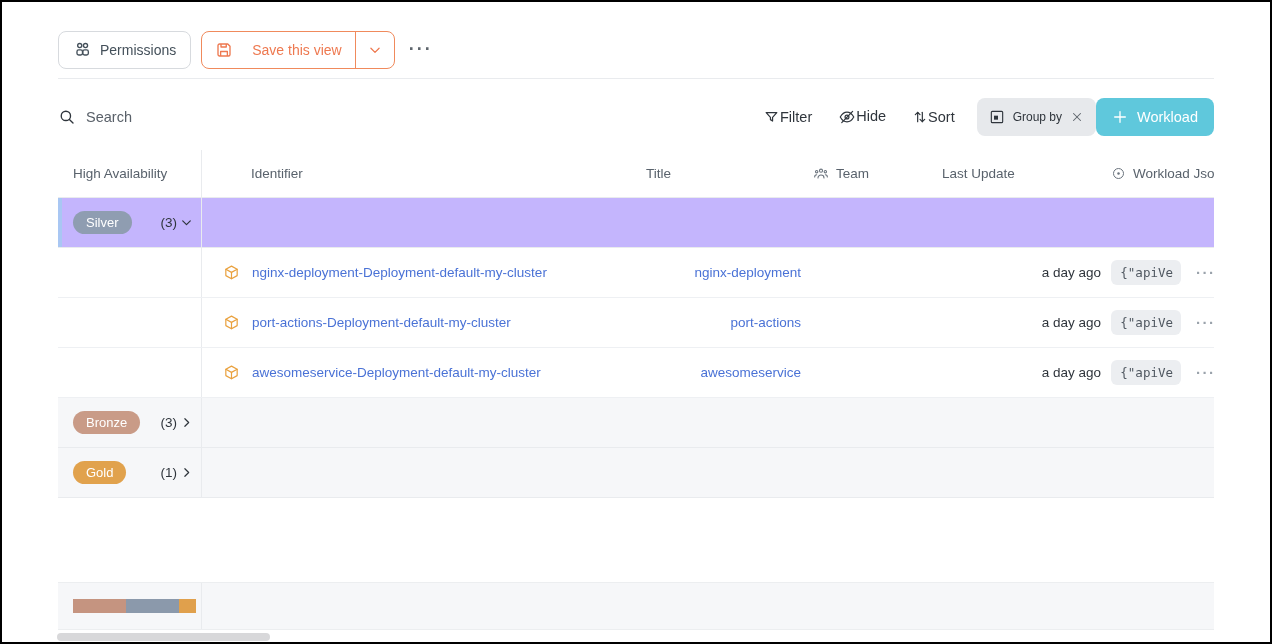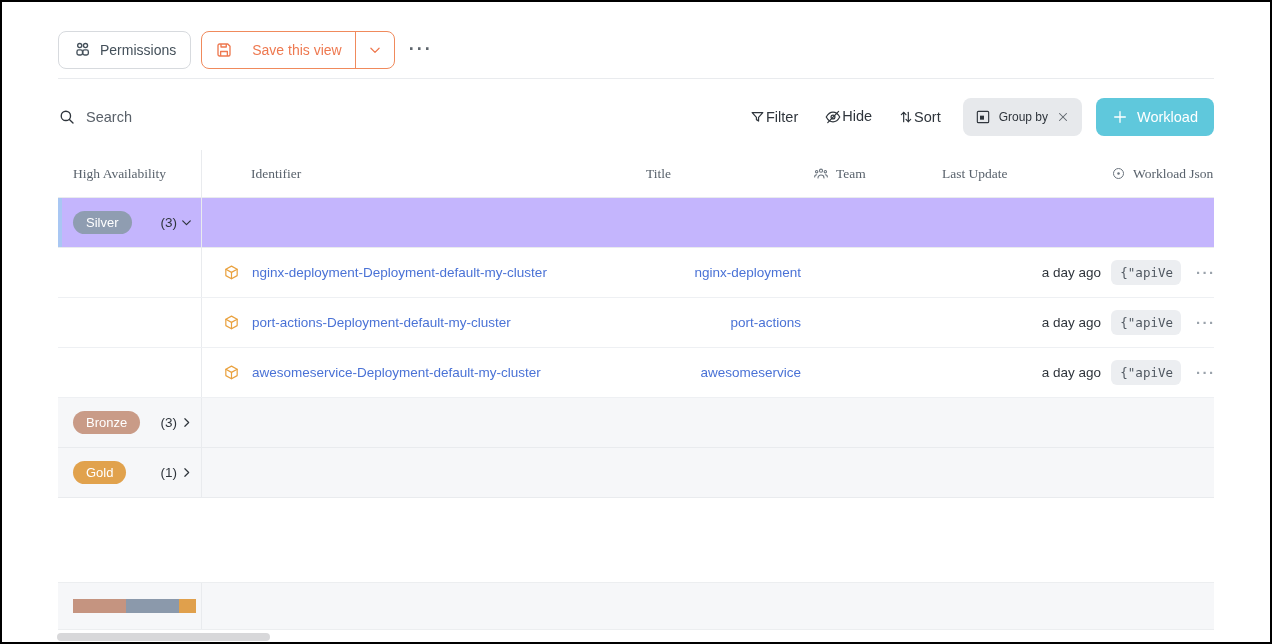--- a/index.html
+++ b/index.html
@@ -19,24 +19,24 @@
   .more-dots { color:#5f666d; font-size:18px; letter-spacing:2px; padding:0 4px; cursor:pointer; font-weight:700; }
 
   
   .toolbar { margin-top:18px; height:40px; display:flex; align-items:center; }
   .search-wrap { display:flex; align-items:center; gap:10px; flex:1; }
   .search-input { border:none; outline:none; font-size:14.5px; color:#2f353c; width:300px; font-family:"Liberation Sans", sans-serif; }
   .search-input::placeholder { color:#596069; }
   .tool-group { display:flex; align-items:center; gap:26px; }
   .tool-item { display:flex; align-items:flex-start; font-size:14.5px; color:#2f353c; cursor:pointer; }
   .chip { display:flex; align-items:center; gap:8px; background:#e7e9ec; border-radius:8px; height:38px; padding:0 12px; font-size:12px; color:#2f353c; cursor:pointer; margin-left:22px; }
-  .teal-btn { display:flex; align-items:center; gap:9px; background:#5fc8dc; color:#fff; border:none; border-radius:8px; height:38px; padding:0 16px; font-size:14.5px; margin-left:14px; cursor:pointer; }
+  .teal-btn { display:flex; align-items:center; gap:9px; background:#5fc8dc; color:#fff; border:none; border-radius:8px; height:38px; padding:0 16px; font-size:14.5px; cursor:pointer; }
 
   
-  .tbl-header { margin-top:13px; height:48px; display:flex; align-items:center; border-bottom:1px solid #e9ebee; font-size:13.5px; color:#59626c;font-family:Liberation Serif, serif; }
+  .tbl-header { margin-top:13px; height:48px; display:flex; align-items:center; border-bottom:1px solid #e9ebee; font-size:13.5px; color:#59626c; }
   .row { display:flex; align-items:center; height:50px; }
   .c-ha { width:144px; padding-left:15px; height:100%; display:flex; align-items:center; border-right:1px solid #e9ebee; flex-shrink:0; }
   .c-id { width:429px; padding-left:49px; flex-shrink:0; display:flex; align-items:center; }
   .row .c-id { padding-left:21px; gap:12px; }
   .c-title { width:170px; padding-left:15px; flex-shrink:0; }
   .c-team { width:130px; padding-left:12px; flex-shrink:0; display:flex; align-items:center; gap:7px; }
   .c-upd { width:170px; padding-left:11px; flex-shrink:0; }
   .c-json { flex:1; padding-left:10px; display:flex; align-items:center; gap:7px; overflow:hidden; }
 
   .group-row { background:#f6f7f9; border-bottom:1px solid #e9ebee; }

